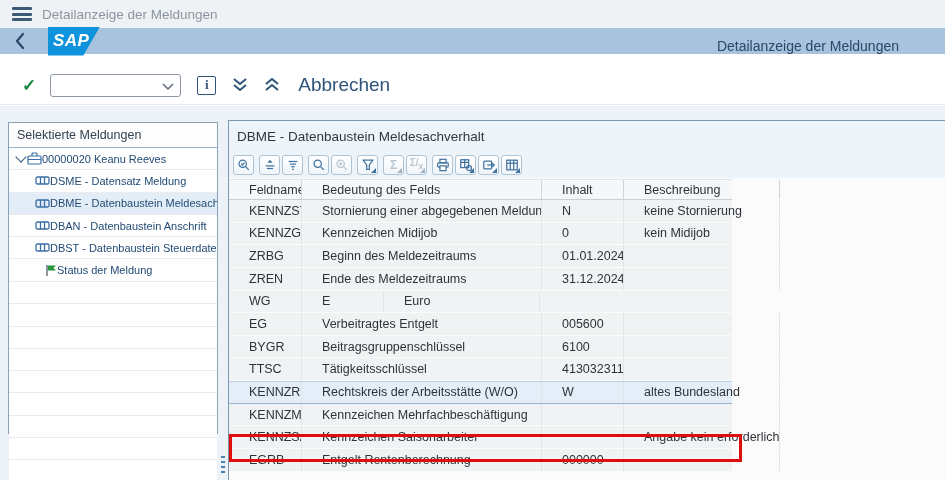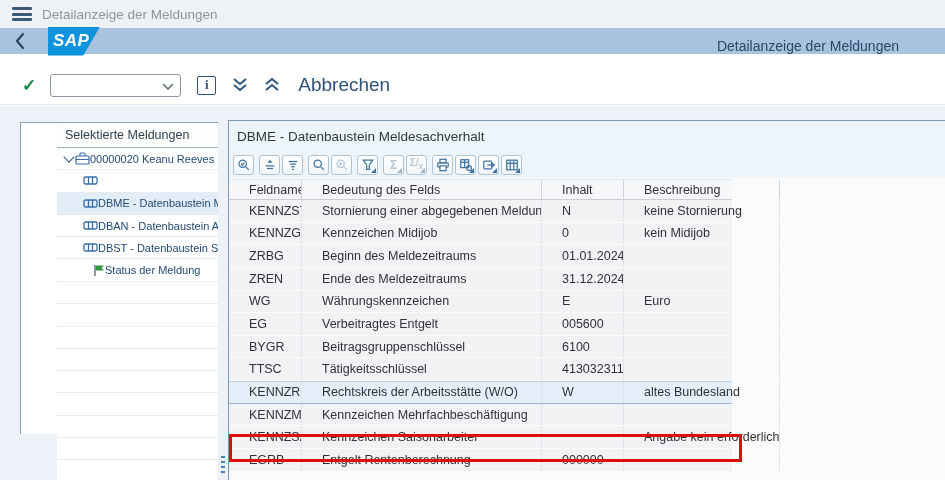--- a/index.html
+++ b/index.html
@@ -37,22 +37,22 @@
   .tb-ico { margin-left:16px; cursor:pointer; display:flex; align-items:center; }
   #info-btn { width:19px; height:19px; border:1.6px solid #2f537a; border-radius:2px;
     color:#2f537a; font-size:13px; font-weight:bold; display:flex; align-items:center;
     justify-content:center; font-family:"Liberation Serif", serif; }
   #cancel-link { margin-left:18px; font-size:19px; color:#2f537a; cursor:pointer; }
 
   
   #content { position:absolute; left:0; top:106px; width:945px; height:374px; background:#ecf2f8; }
 
   
-  #left-panel { position:absolute; left:20px; top:16px; width:210px; height:312px;
-    background:#fff; border:1px solid #8aa2b8; border-bottom:none;padding-left:36px; }
+  #left-panel { position:absolute; left:8px; top:16px; width:210px; height:312px;
+    background:#fff; border:1px solid #8aa2b8; border-bottom:none; }
   #tree-header { height:25px; line-height:25px; padding-left:8px; font-size:12.5px;
     color:#33424f; border-bottom:1px solid #9fb4c7; background:#fdfdfd; }
   .tree-row { height:22.3px; display:flex; align-items:center; border-bottom:1px solid #e8ecef;
     white-space:nowrap; overflow:hidden; cursor:pointer; background:#fff; }
   .tree-row.selected { background:#e2edf7; }
   .tree-row .lbl { font-size:11px; color:#234b74; margin-left:0; }
   .chev { width:8px; height:8px; border-right:1.6px solid #33597f; border-bottom:1.6px solid #33597f;
     transform:rotate(45deg); margin:-4px 2px 0 8px; flex:none; }
   .indent1 { padding-left:26px; }
   .indent2 { padding-left:36px; }
@@ -168,20 +168,21 @@
     </div>
 
     <div class="tree-row indent1">
       <span class="mini-ico">
         <svg width="15" height="9" viewBox="0 0 15 9">
             <rect x="1" y="1" width="13" height="7" rx="1.5" fill="none" stroke="#3a6ea5" stroke-width="1.3"></rect>
             <line x1="5.5" y1="1" x2="5.5" y2="8" stroke="#3a6ea5" stroke-width="1.3"></line>
             <line x1="9.5" y1="1" x2="9.5" y2="8" stroke="#3a6ea5" stroke-width="1.3"></line>
           </svg>
       </span>
+      <span class="lbl">DSME - Datensatz Meldung</span>
     </div>
 
     <div class="tree-row indent1 selected">
       <span class="mini-ico">
         <svg width="15" height="9" viewBox="0 0 15 9">
             <rect x="1" y="1" width="13" height="7" rx="1.5" fill="none" stroke="#3a6ea5" stroke-width="1.3"></rect>
             <line x1="5.5" y1="1" x2="5.5" y2="8" stroke="#3a6ea5" stroke-width="1.3"></line>
             <line x1="9.5" y1="1" x2="9.5" y2="8" stroke="#3a6ea5" stroke-width="1.3"></line>
           </svg>
       </span>
@@ -348,21 +349,20 @@
 
   <div class="trow">
     <div class="tcell c0">ZREN</div>
     <div class="tcell c1">Ende des Meldezeitraums</div>
     <div class="tcell c2">31.12.2024</div>
     <div class="tcell c3"></div>
   </div>
 
   <div class="trow">
     <div class="tcell c0">WG</div>
-    <div class="tcell c1">Währungskennzeichen</div>
     <div class="tcell c2">E</div>
     <div class="tcell c3">Euro</div>
   </div>
 
   <div class="trow">
     <div class="tcell c0">EG</div>
     <div class="tcell c1">Verbeitragtes Entgelt</div>
     <div class="tcell c2">005600</div>
     <div class="tcell c3"></div>
   </div>

